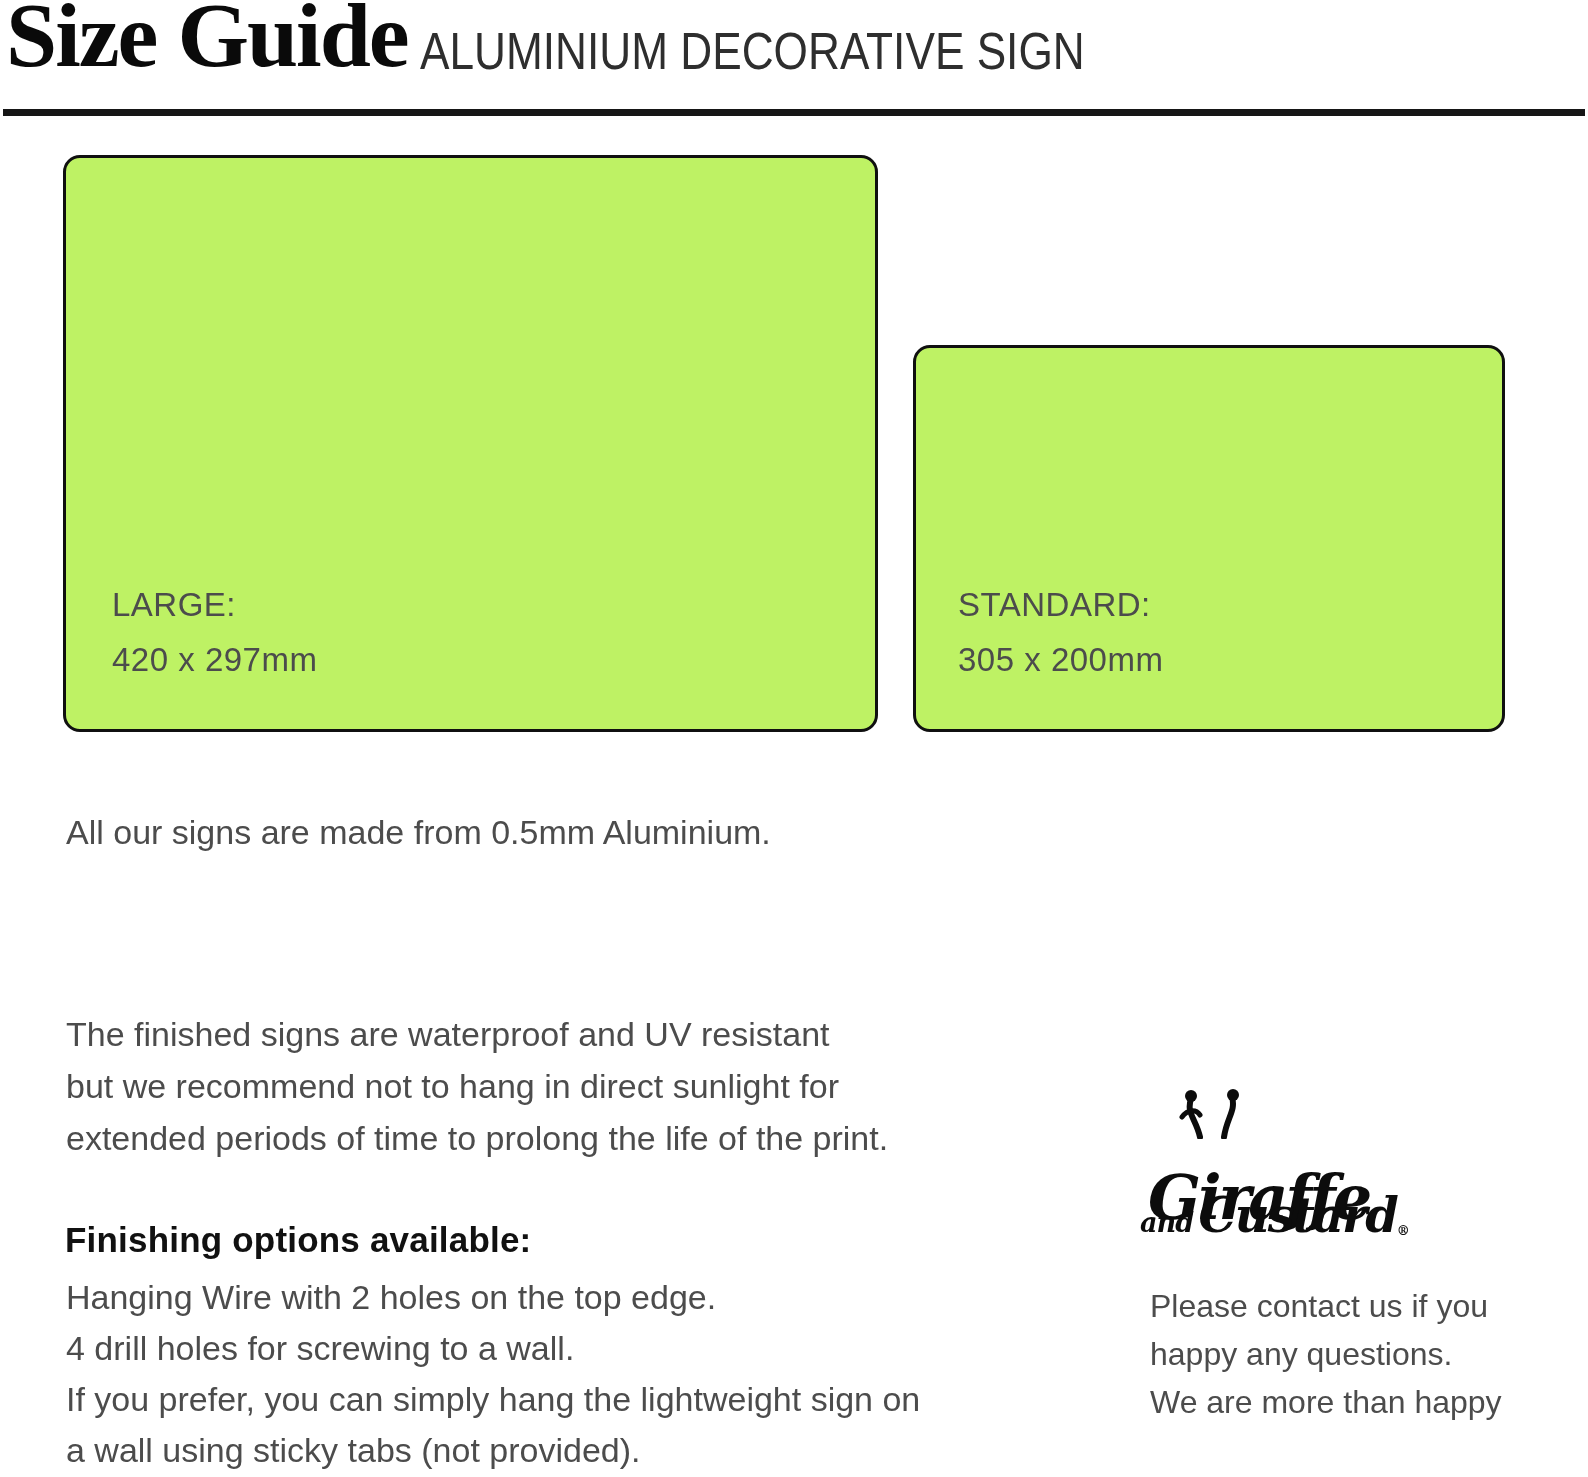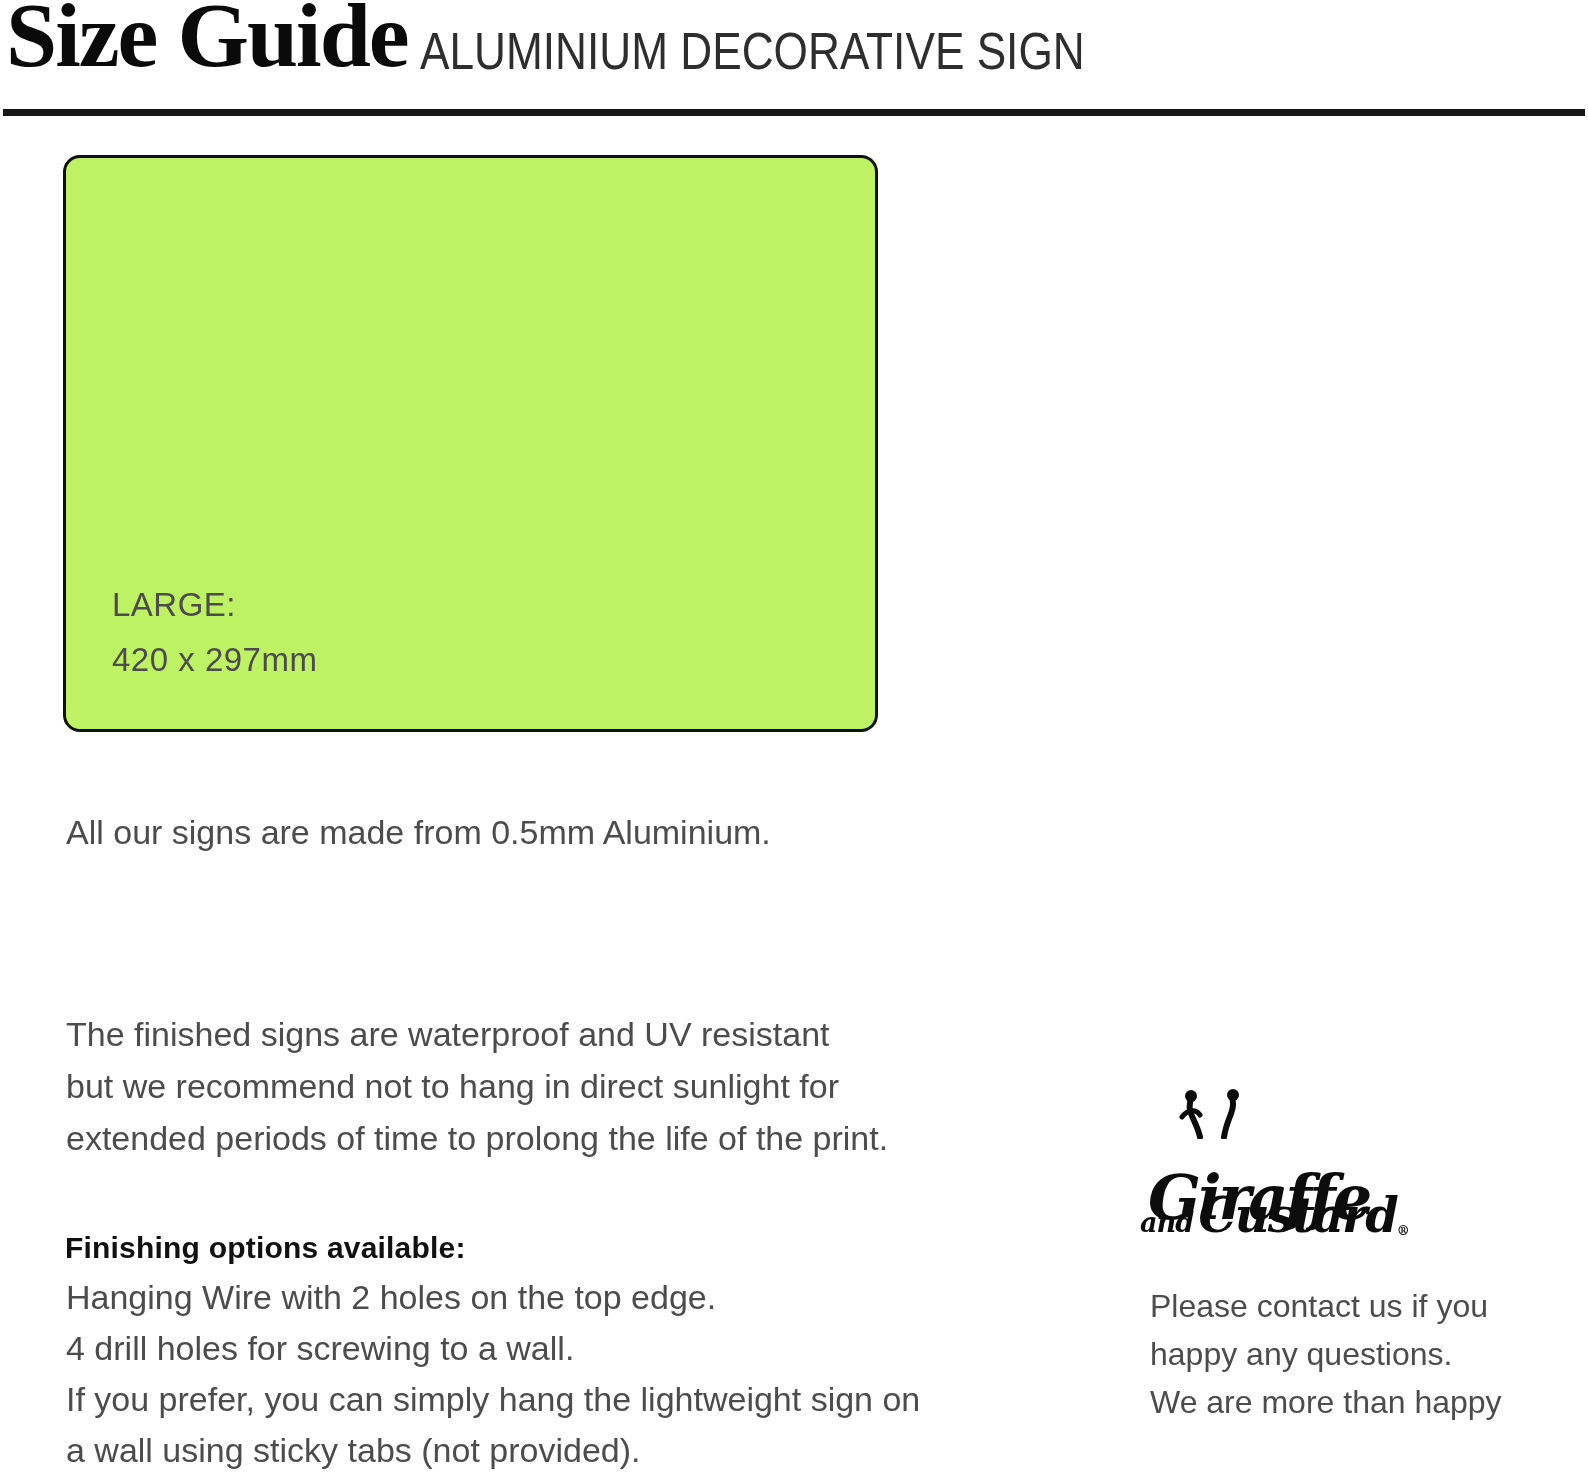--- a/index.html
+++ b/index.html
@@ -81,26 +81,25 @@
   }
   .para-1 { top: 806px; }
   .para-2 { top: 907px; }
   .para-3 { top: 1008px; }
 
   .fin-heading {
     position: absolute;
     left: 65px;
     top: 1220px;
     color: #111111;
-    font-size: 30px;
+    font-size: 35px;
     font-weight: 700;
     line-height: 40px;
     letter-spacing: 0.2px;
     white-space: nowrap;
-    margin-top: 8px;
   }
   .fin-lines {
     position: absolute;
     left: 66px;
     top: 1272px;
     color: #4c4c4c;
     font-size: 34px;
     line-height: 51px;
     white-space: nowrap;
   }
@@ -166,20 +165,24 @@
 
   <div class="title">Size Guide</div>
   <div class="subtitle">ALUMINIUM DECORATIVE SIGN</div>
   <div class="divider"></div>
 
   <div class="rect rect-large">
     <div class="size-label">LARGE:</div>
     <div class="size-dims">420 x 297mm</div>
   </div>
 
+  <div class="rect rect-standard">
+    <div class="size-label">STANDARD:</div>
+    <div class="size-dims">305 x 200mm</div>
+  </div>
 
   <div class="para para-1">All our signs are made from 0.5mm Aluminium.</div>
   <div class="para para-3">
     <div>The finished signs are waterproof and UV resistant</div>
     <div>but we recommend not to hang in direct sunlight for</div>
     <div>extended periods of time to prolong the life of the print.</div>
   </div>
 
   <div class="fin-heading">Finishing options available:</div>
   <div class="fin-lines">

